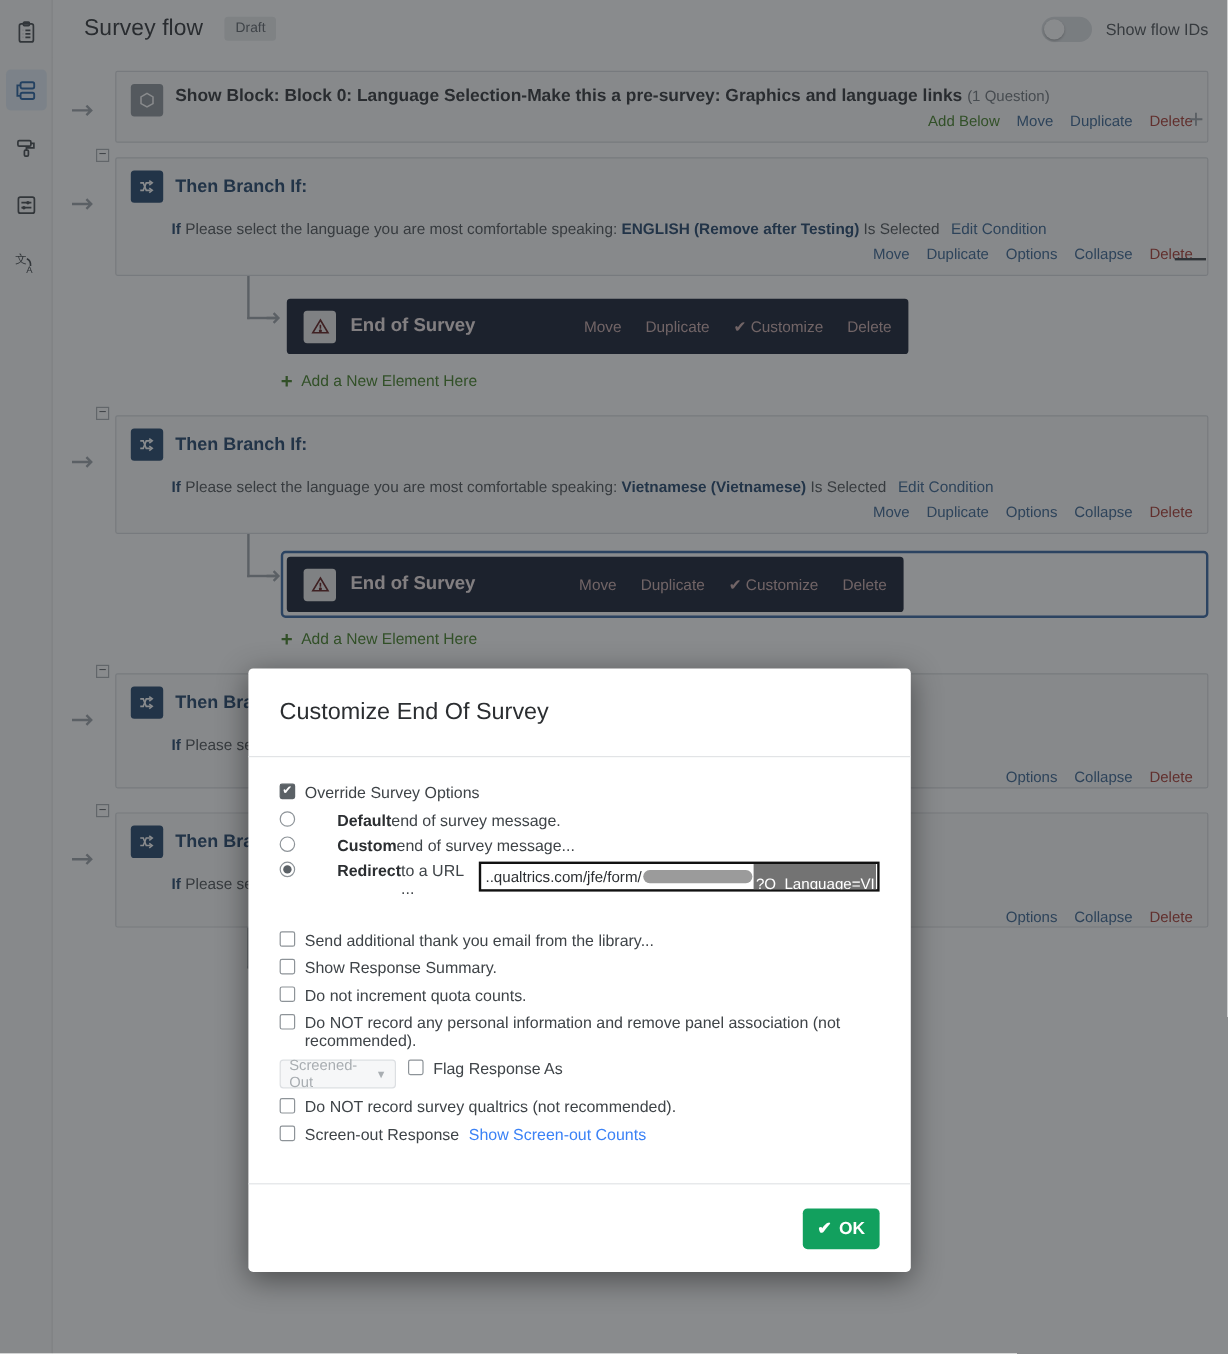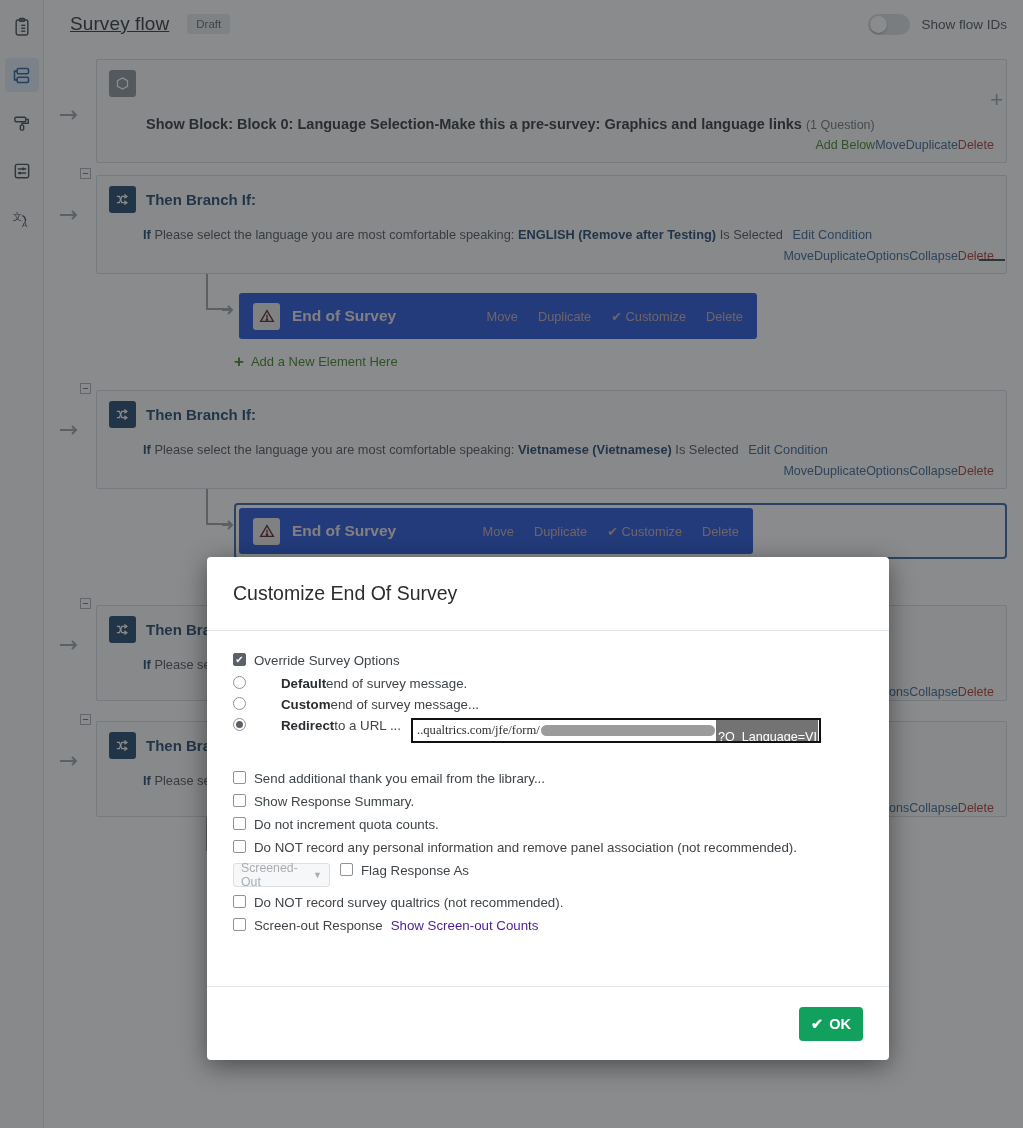--- a/index.html
+++ b/index.html
@@ -22,21 +22,21 @@
     color: #3f4448; cursor: pointer;
   }
   .rail-btn.active { background: #e3ecf5; color: #1f5c9e; }
   .rail-btn svg { display: block; }
 
   
   .header {
     position: absolute; left: 44px; top: 0; width: 979px; height: 48px;
     background: #fff; display: flex; align-items: center; padding: 0 16px 0 26px;
   }
-  .page-title { font-size: 19px; color: #2b2e31; font-weight: 400; letter-spacing: .1px; text-decoration: underline; }
+  .page-title { font-size: 19px; color: #2b2e31; font-weight: 400; letter-spacing: .1px; }
   .draft-badge {
     margin-left: 18px; background: #e8eaec; color: #5b6166;
     font-size: 11.5px; padding: 4px 9px; border-radius: 3px;
   }
   .header-right { margin-left: auto; display: flex; align-items: center; gap: 11px; }
   .toggle {
     width: 42px; height: 21px; border-radius: 11px; background: #dcdfe2;
     position: relative; cursor: pointer; flex: none;
   }
   .toggle .knob {
@@ -72,35 +72,35 @@
     width: 27px; height: 27px; border-radius: 3px; flex: none;
     display: flex; align-items: center; justify-content: center;
   }
   .sq-grey { background: #8b9197; color: #fff; }
   .sq-blue { background: #1c3f66; color: #fff; }
   .sq-white { background: #e9e9e9; color: #5c1414; }
 
   .block-title { font-size: 14.5px; font-weight: bold; color: #2b2e31; line-height: 1.45; }
   .qcount { font-weight: normal; color: #6c7278; font-size: 12.5px; }
 
-  .actions { display: flex; justify-content: flex-end; font-size: 12.5px; margin-top: 3px; }
+  .actions { display: flex; gap: 14px; justify-content: flex-end; font-size: 12.5px; margin-top: 3px; }
   .actions span { cursor: pointer; white-space: nowrap; }
   .a-green { color: #3f7d20; }
   .a-blue  { color: #35618f; }
   .a-red   { color: #a6342b; }
 
   .branch-head { display: flex; align-items: center; gap: 10px; }
   .branch-title { font-size: 15px; font-weight: bold; color: #1c3f66; }
   .cond-line { margin: 12px 0 0 34px; font-size: 12.8px; color: #4a4f53; line-height: 1.5; }
   .cond-line .kw { font-weight: bold; color: #1c3f66; }
   .cond-line .val { font-weight: bold; color: #1c3f66; }
   .cond-line .lnk { color: #35618f; cursor: pointer; margin-left: 6px; }
 
   .eos {
-    background: #1d4ed8; border-radius: 3px; color: #e8d6d6;
+    background: #0f172a; border-radius: 3px; color: #e8d6d6;
     display: flex; align-items: center; padding: 11px 14px; height: 46px;
   }
   .eos-title { font-size: 15.5px; font-weight: bold; color: #f0e4e4; margin-left: 12px; }
   .eos-actions { margin-left: auto; display: flex; gap: 20px; font-size: 12.8px; }
   .eos-actions span { color: #c9a9a9; cursor: pointer; }
   .eos-wrap { padding: 3px; border: 2px solid transparent; border-radius: 4px; }
   .eos-wrap.selected { border-color: #2f5f9e; }
 
   .add-new {
     margin: 9px 0 0 0; font-size: 13px; color: #3f7d20; cursor: pointer;
@@ -112,21 +112,21 @@
     position: absolute; border-left: 2px solid #9aa0a6; border-bottom: 2px solid #9aa0a6;
   }
 
   
   .edge-plus { position: absolute; right: 4px; color: #9aa0a6; font-size: 22px; line-height: 1; }
   .edge-bar  { position: absolute; right: 2px; width: 26px; height: 2px; background: #3a3f44; }
 
   
   .overlay { position: absolute; inset: 0; background: rgba(40,44,48,.55); }
   .modal {
-    position: absolute; left: 207px; top: 557px; width: 682px; height: 503px;
+    position: absolute; left: 207px; top: 557px; width: 552px; height: 503px;
     background: #fff; border-radius: 4px; box-shadow: 0 6px 26px rgba(0,0,0,.45);
     display: flex; flex-direction: column;
   }
   .modal-head {
     height: 74px; border-bottom: 1px solid #e2e4e6;
     display: flex; align-items: center; padding: 0 26px;
   }
   .modal-title { font-size: 19.5px; color: #2b2e31; font-weight: 400; }
   .modal-body { flex: 1; padding: 22px 26px 0 26px; }
   .modal-foot {
@@ -154,38 +154,38 @@
   }
   .rb.checked::after {
     content: ""; width: 7px; height: 7px; border-radius: 50%; background: #5b6166;
   }
 
   .url-field {
     margin-left: 10px; width: 410px; height: 25px; border: 2px solid #111;
     background: #fff; display: flex; align-items: center; overflow: hidden;
     font-size: 12.6px; color: #2b2e31; cursor: text;
   }
-  .url-pre { padding-left: 4px; white-space: nowrap; font-family: Liberation Serif, serif; }
+  .url-pre { padding-left: 4px; white-space: nowrap; }
   .url-redacted {
     flex: 1; height: 11px; background: #9b9b9b; border-radius: 6px; margin: 0 1px;
     min-width: 10px;
   }
   .url-sel {
     background: #737373; color: #fff; padding: 15px 1px 3px 2px; white-space: nowrap;
   }
   .caret { width: 1px; height: 16px; background: #fff; }
 
   .gap-16 { height: 16px; }
   .sel-disabled {
     width: 97px; height: 24px; border: 1px solid #dcdfe2; background: #f6f7f8;
     border-radius: 3px; color: #a9aeb2; font-size: 12.3px;
     display: flex; align-items: center; padding: 0 7px; margin-right: 10px;
   }
   .sel-disabled .chev { margin-left: auto; font-size: 9px; }
-  .link-blue { color: #4c1d95; cursor: pointer; margin-left: 8px; }
+  .link-blue { color: #3b82f6; cursor: pointer; margin-left: 8px; }
 
   .ok-btn {
     background: #12a05e; color: #fff; border: none; border-radius: 4px;
     width: 64px; height: 34px; font-size: 14.5px; font-weight: bold;
     display: flex; align-items: center; justify-content: center; gap: 6px;
     cursor: pointer; font-family: "Liberation Sans", sans-serif;
   }
 </style>
 </head>
 <body>
@@ -265,21 +265,21 @@
         <svg width="22" height="10" viewBox="0 0 22 10">
             <path d="M0 5 H16 M12 1 L16 5 L12 9" stroke="currentColor" stroke-width="2" fill="none"></path>
           </svg>
       </span>
       <div class="card block-card">
         <div class="sq-icon sq-grey">
           <svg width="15" height="15" viewBox="0 0 24 24" fill="none" stroke="currentColor" stroke-width="2">
             <path d="M12 3 L20 7.5 V16.5 L12 21 L4 16.5 V7.5 Z"></path>
           </svg>
         </div>
-        <div style="flex:1;margin-top:44px;">
+        <div style="flex:1;">
           <div class="block-title">
             <span>Show Block: Block 0: Language Selection-Make this a pre-survey: Graphics and language links</span>
             <span class="qcount">(1 Question)</span>
           </div>
           <div class="actions">
             <span class="a-green">Add Below</span>
             <span class="a-blue">Move</span>
             <span class="a-blue">Duplicate</span>
             <span class="a-red">Delete</span>
           </div>

